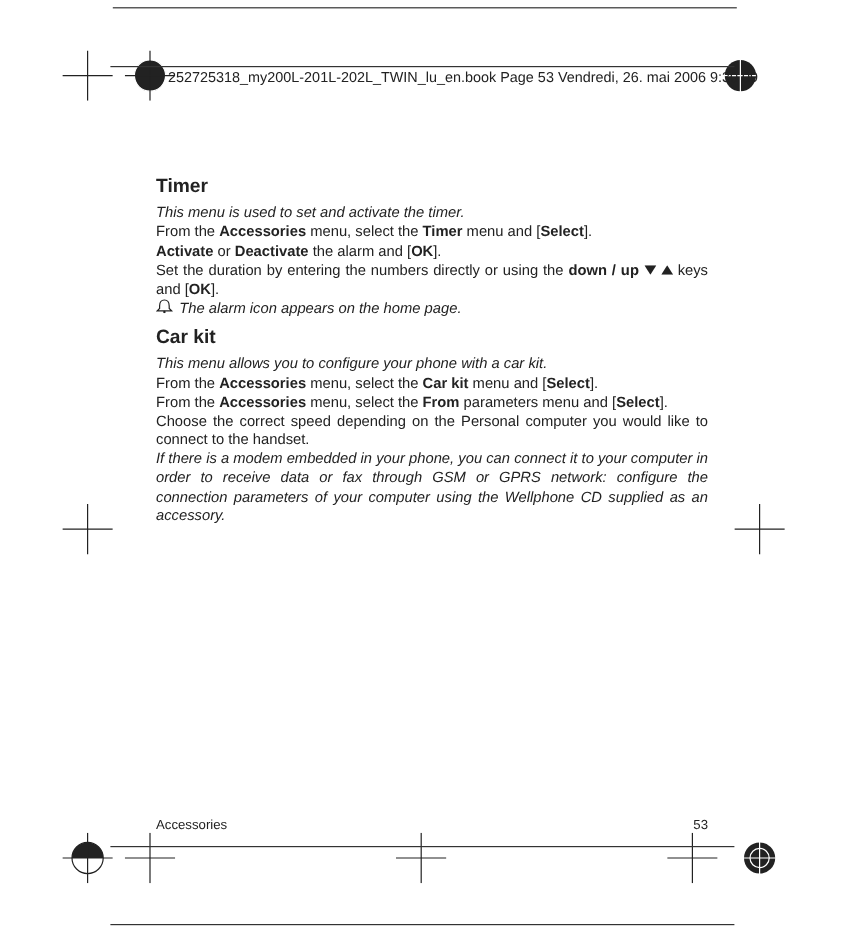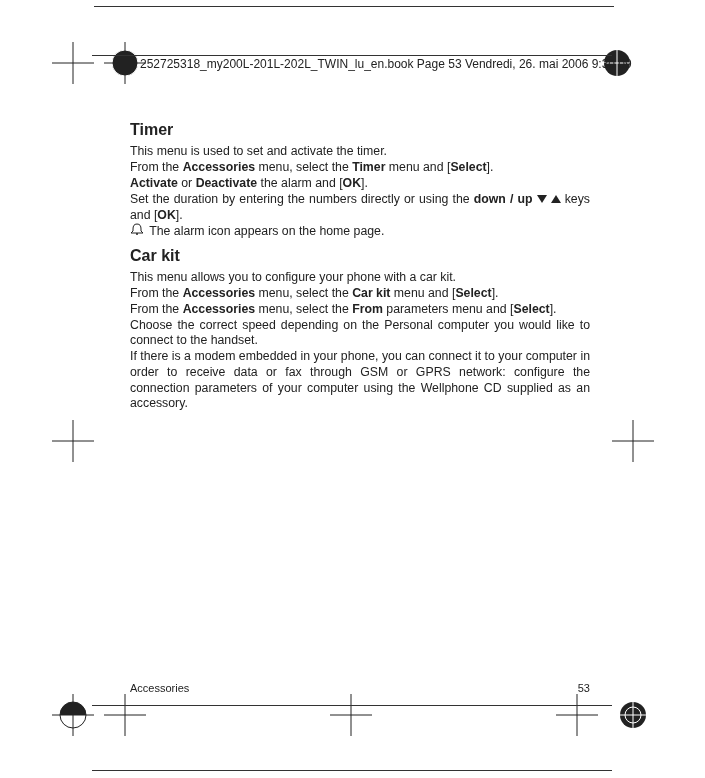--- a/index.html
+++ b/index.html
@@ -5,24 +5,24 @@
   * { box-sizing: border-box; margin: 0; padding: 0; }
   html, body { width: 705px; height: 778px; background: #fff; font-family: Arial, Helvetica, sans-serif; color: #222; position: relative; }
   body::before {
     content: "";
     position: absolute;
     left: 94px; top: 6px; width: 520px; height: 0;
     border-top: 1px solid #333;
   }
   .topline-rule { position: absolute; left: 92px; top: 55px; width: 520px; height: 0; border-top: 1.5px solid #333; }
   .header-text { position: absolute; left: 140px; top: 57px; font-size: 12px; }
-  .content { position: absolute; left: 130px; top: 120px; width: 460px; font-size: 12.3px; line-height: 1.28; }
+  .content { position: absolute; left: 130px; top: 146px; width: 460px; font-size: 12.3px; line-height: 1.28; }
   .section-title { font-weight: bold; font-size: 16px; margin-top: 6px; margin-bottom: 4px; }
   .section-title.first { margin-top: 0; }
-  .italic { }
+  .italic { font-style: italic; }
   .bold { font-weight: bold; }
   p { margin: 0 0 0 0; }
   .justify { text-align: justify; }
   .alarm-icon { display: inline-block; margin-right: 2px; vertical-align: middle; }
   .arrow { display: inline-block; vertical-align: middle; }
   .footer { position: absolute; left: 130px; top: 682px; width: 460px; font-size: 11px; display: flex; justify-content: space-between; }
   .footer-rule { position: absolute; left: 92px; top: 705px; width: 520px; border-top: 1.5px solid #333; }
   .bottomline-rule { position: absolute; left: 92px; top: 770px; width: 520px; border-top: 1px solid #333; }
   .rm { position: absolute; }
 </style>

